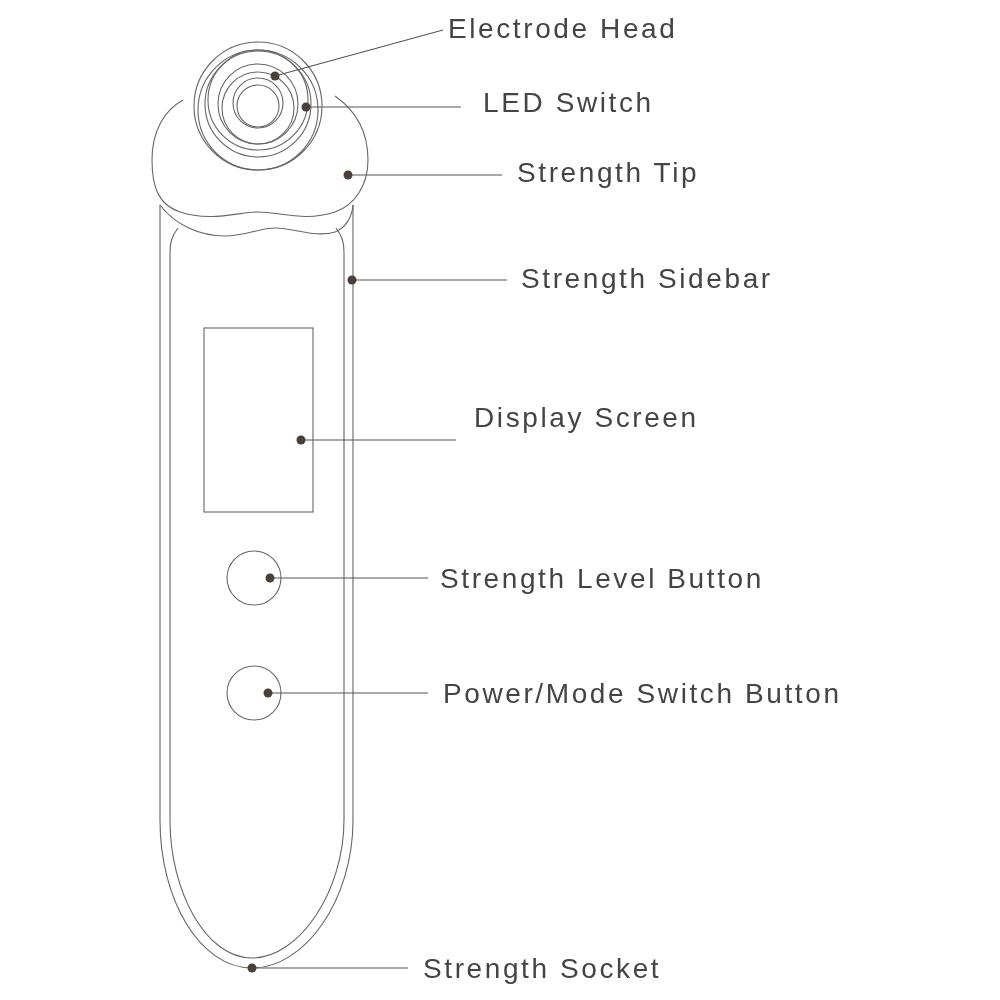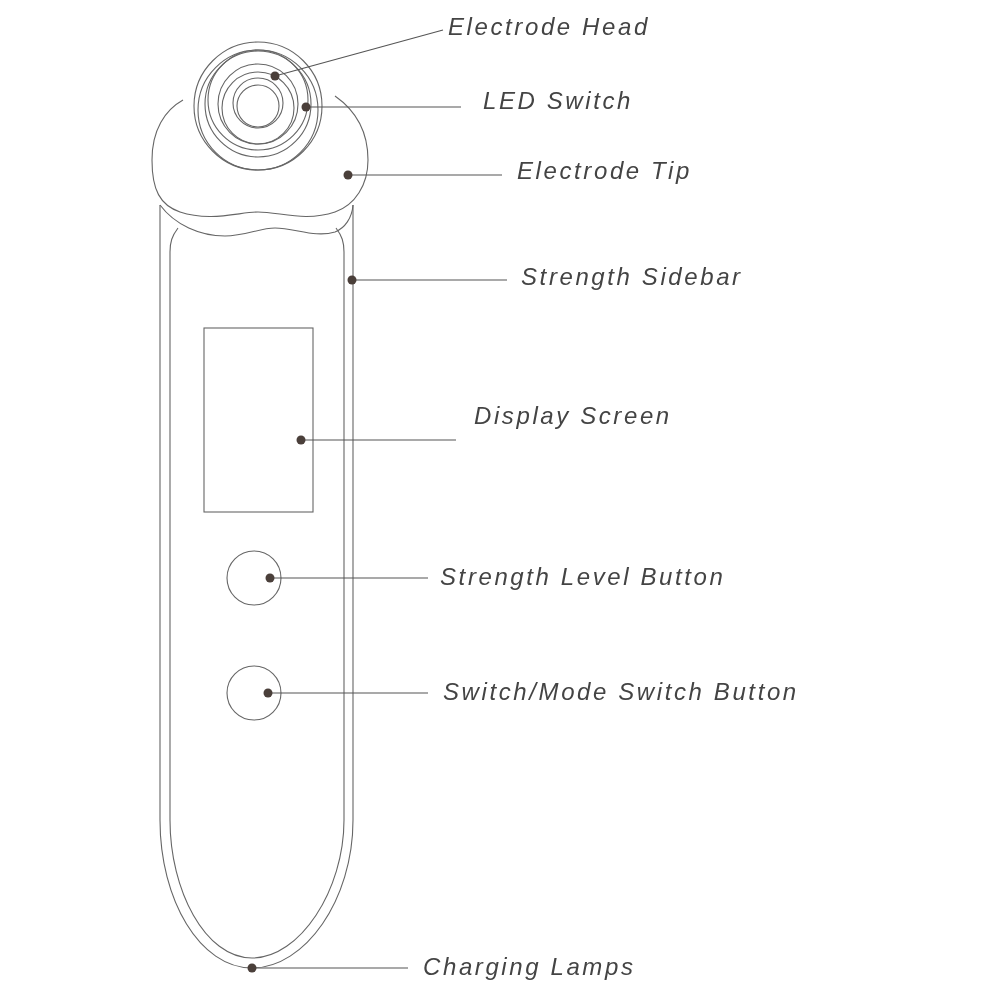--- a/index.html
+++ b/index.html
@@ -1,18 +1,18 @@
 <!DOCTYPE html>
 <html><head>
 <meta charset="utf-8">
 <style>
   html, body { margin: 0; padding: 0; background: #ffffff; }
   body { width: 1000px; height: 1000px; position: relative; overflow: hidden; font-family: "Liberation Sans", "DejaVu Sans", sans-serif; }
   #diagram { position: absolute; left: 0; top: 0; width: 1000px; height: 1000px; }
-  .label { position: absolute; font-family: "Liberation Sans", "DejaVu Sans", sans-serif; font-size: 24px; letter-spacing: 2.6px; color: #444444; white-space: nowrap; line-height: 1; font-weight: normal; font-style: italic; }
+  .label { position: absolute; font-family: "Liberation Sans", "DejaVu Sans", sans-serif; font-size: 28px; letter-spacing: 2.6px; color: #444444; white-space: nowrap; line-height: 1; font-weight: normal; }
 </style>
 </head>
 <body>
 
 <svg id="diagram" viewBox="0 0 1000 1000" xmlns="http://www.w3.org/2000/svg">
   <g fill="none" stroke="#666" stroke-width="1.1">
 
     <path d="M160 205 L160 820 C160 900 200 968 252 968 C305 968 353 900 353 820 L353 205"></path>
 
     <path d="M178 228 C172 236 170 242 170 252 L170 820 C170 890 205 958 252 958 C300 958 344 890 344 820 L344 252 C344 242 342 236 336 228"></path>
@@ -56,18 +56,18 @@
     <circle cx="352" cy="280" r="4.5"></circle>
     <circle cx="301" cy="440" r="4.5"></circle>
     <circle cx="270" cy="578" r="4.5"></circle>
     <circle cx="268" cy="693" r="4.5"></circle>
     <circle cx="252" cy="968" r="4.5"></circle>
   </g>
 </svg>
 
 <div class="label" style="left:448px; top:15px;">Electrode Head</div>
 <div class="label" style="left:483px; top:89px;">LED Switch</div>
-<div class="label" style="left:517px; top:159px;">Electrode Tip</div>
+<div class="label" style="left:517px; top:159px;">Strength Tip</div>
 <div class="label" style="left:521px; top:265px;">Strength Sidebar</div>
 <div class="label" style="left:474px; top:404px;">Display Screen</div>
 <div class="label" style="left:440px; top:565px;">Strength Level Button</div>
-<div class="label" style="left:443px; top:680px;">Switch/Mode Switch Button</div>
-<div class="label" style="left:423px; top:955px;">Charging Lamps</div>
+<div class="label" style="left:443px; top:680px;">Power/Mode Switch Button</div>
+<div class="label" style="left:423px; top:955px;">Strength Socket</div>
 
 </body></html>

